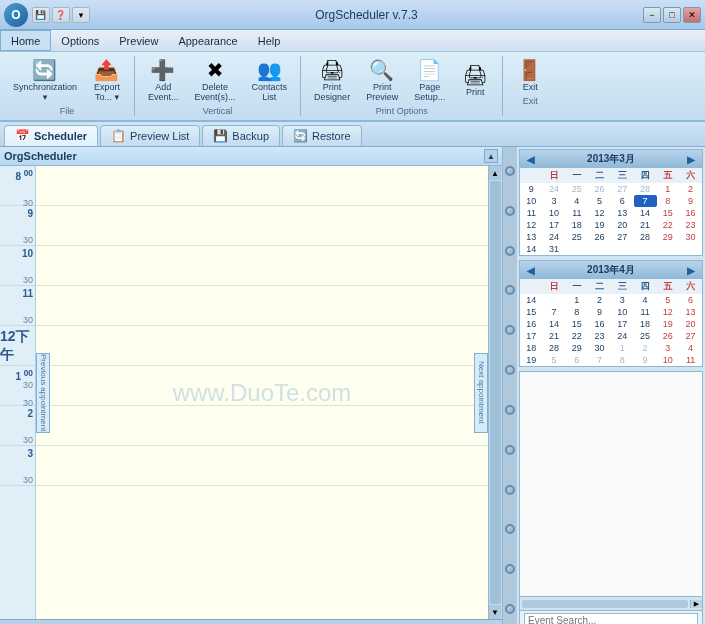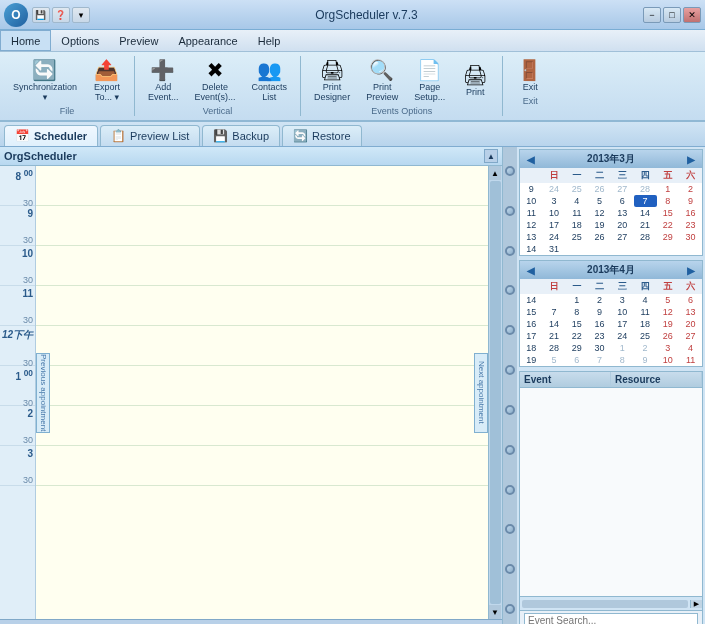--- a/index.html
+++ b/index.html
@@ -382,21 +382,21 @@
       </div>
       <div class="toolbar-btn">
         <span class="btn-icon">📄</span>
         <span class="btn-label">Page<br>Setup...</span>
       </div>
       <div class="toolbar-btn">
         <span class="btn-icon">🖨</span>
         <span class="btn-label">Print</span>
       </div>
     </div>
-    <span class="toolbar-section-label">Events Options</span>
+    <span class="toolbar-section-label">Print Options</span>
   </div>
   <div style="width:1px;background:#90b8d0;margin:0 4px;align-self:stretch;"></div>
 
   <div style="display:flex;flex-direction:column;align-items:center;">
     <div style="display:flex;gap:2px;">
       <div class="toolbar-btn">
         <span class="btn-icon">🚪</span>
         <span class="btn-label">Exit</span>
       </div>
     </div>
@@ -446,21 +446,21 @@
         </div>
         <div class="time-slot">
           <span class="time-hour">10</span>
           <span class="time-half">30</span>
         </div>
         <div class="time-slot">
           <span class="time-hour">11</span>
           <span class="time-half">30</span>
         </div>
         <div class="time-slot">
-          <span class="time-hour" style="font-size:10px;font-style:italic;">12下午</span>
+          <span class="time-hour" style="font-size:14px;">12下午</span>
           <span class="time-half">30</span>
         </div>
         <div class="time-slot">
           <span class="time-hour">1 <sup>00</sup></span>
           <span class="time-half">30</span>
         </div>
         <div class="time-slot">
           <span class="time-hour">2</span>
           <span class="time-half">30</span>
         </div>
@@ -472,20 +472,21 @@
 
       <div class="appt-area">
         <div class="appt-slot"></div>
         <div class="appt-slot"></div>
         <div class="appt-slot"></div>
         <div class="appt-slot"></div>
         <div class="appt-slot"></div>
         <div class="appt-slot"></div>
         <div class="appt-slot"></div>
         <div class="appt-slot"></div>
+        <div class="watermark">www.DuoTe.com</div>
 
         <div style="position:absolute;right:0;top:50%;transform:translateY(-50%);z-index:5;background:#d8ecf8;border:1px solid #80b0d0;width:14px;height:80px;display:flex;align-items:center;justify-content:center;cursor:pointer;writing-mode:vertical-rl;font-size:8px;color:#4a7aaa;">Next appointment</div>
       </div>
 
       <div class="scroll-bar-v">
         <div style="width:12px;height:14px;background:#b0c8dc;display:flex;align-items:center;justify-content:center;font-size:8px;cursor:pointer;">▲</div>
         <div class="scroll-thumb"></div>
         <div style="width:12px;height:14px;background:#b0c8dc;display:flex;align-items:center;justify-content:center;font-size:8px;cursor:pointer;">▼</div>
       </div>
     </div>
@@ -674,24 +675,20 @@
               <td class="other-month">8</td>
               <td class="other-month">9</td>
               <td class="other-month" style="color: rgb(192, 64, 64);">10</td>
               <td class="other-month" style="color: rgb(192, 64, 64);">11</td>
             </tr>
           </tbody>
       </table>
     </div>
 
     <div class="event-panel">
-      <div class="event-panel-header">
-        <div class="event-col-header" style="flex:1;">Event</div>
-        <div class="event-col-header" style="flex:1;">Resource</div>
-      </div>
       <div class="event-panel-body"></div>
       <div class="event-panel-scroll">
         <div style="flex:1;height:8px;background:#b0c8dc;border-radius:2px;margin:3px 2px;"></div>
         <div style="width:12px;background:#c0d4e4;border-left:1px solid #90b8d0;display:flex;align-items:center;justify-content:center;font-size:7px;cursor:pointer;">▶</div>
       </div>
       <div class="event-search">
         <input type="text" placeholder="Event Search..." style="">
       </div>
     </div>
 

